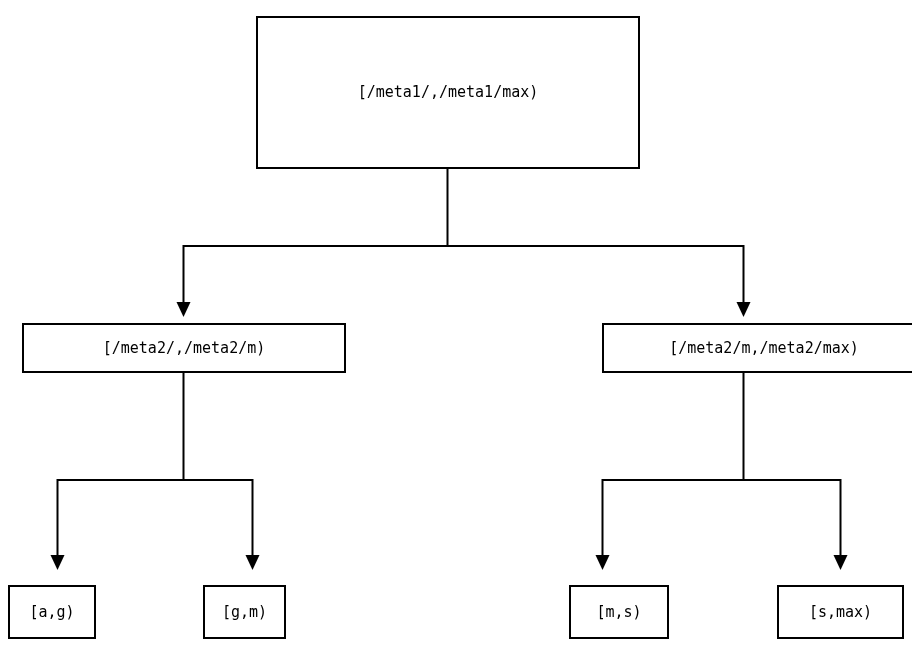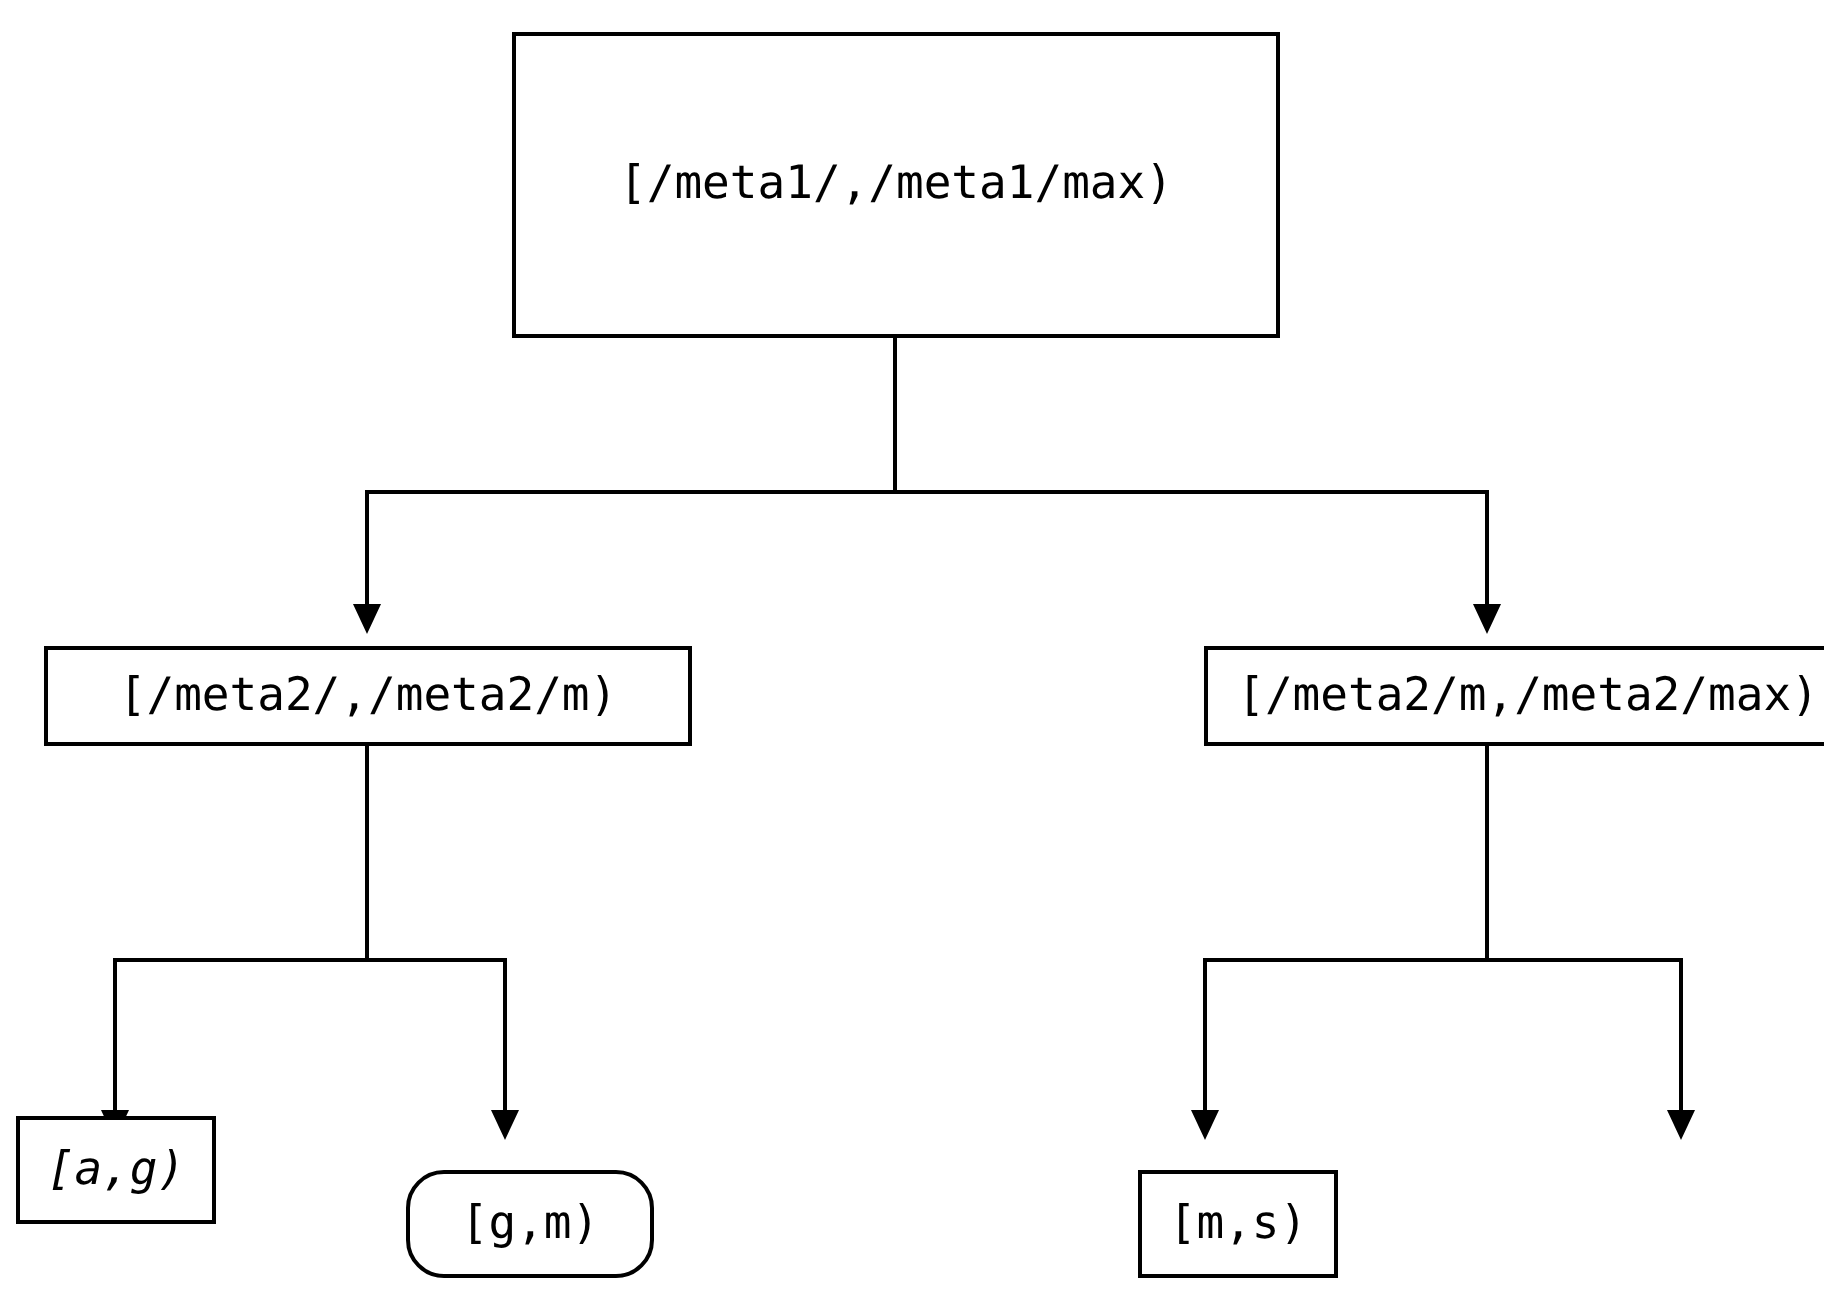--- a/index.html
+++ b/index.html
@@ -24,29 +24,29 @@
   }
   .node {
     position: absolute;
     box-sizing: border-box;
     border: 2px solid #000000;
     background: #ffffff;
     color: #000000;
     display: flex;
     align-items: center;
     justify-content: center;
-    font-size: 23px;
+    font-size: 15px;
     line-height: 1;
     white-space: nowrap;
   }
   #node-root  { left: 256px; top: 16px;  width: 384px; height: 153px; }
   #node-left  { left: 22px;  top: 323px; width: 324px; height: 50px; }
   #node-right { left: 582px; top: 323px; width: 324px; height: 50px; margin-left: 20px; }
-  #leaf-ag    { left: 8px;   top: 558px; width: 100px; height: 54px; font-style: italic; }
-  #leaf-gm    { left: 203px; top: 585px; width: 124px; height: 54px; border-radius: 19px; }
+  #leaf-ag    { left: 8px;   top: 585px; width: 88px; height: 54px; }
+  #leaf-gm    { left: 203px; top: 585px; width: 83px; height: 54px; }
   #leaf-ms    { left: 553px; top: 585px; width: 100px; height: 54px; margin-left: 16px; }
   #leaf-smax  { left: 777px; top: 585px; width: 127px; height: 54px; }
 </style>
 </head>
 <body>
 
 <div class="canvas">
 
   <svg class="edges" viewBox="0 0 912 652" xmlns="http://www.w3.org/2000/svg">
     <g stroke="#000000" stroke-width="2" fill="none">
@@ -73,14 +73,15 @@
   <div class="node" id="node-left">[/meta2/,/meta2/m)</div>
 
   <div class="node" id="node-right">[/meta2/m,/meta2/max)</div>
 
   <div class="node" id="leaf-ag">[a,g)</div>
 
   <div class="node" id="leaf-gm">[g,m)</div>
 
   <div class="node" id="leaf-ms">[m,s)</div>
 
+  <div class="node" id="leaf-smax">[s,max)</div>
 
 </div>
 
 </body></html>

